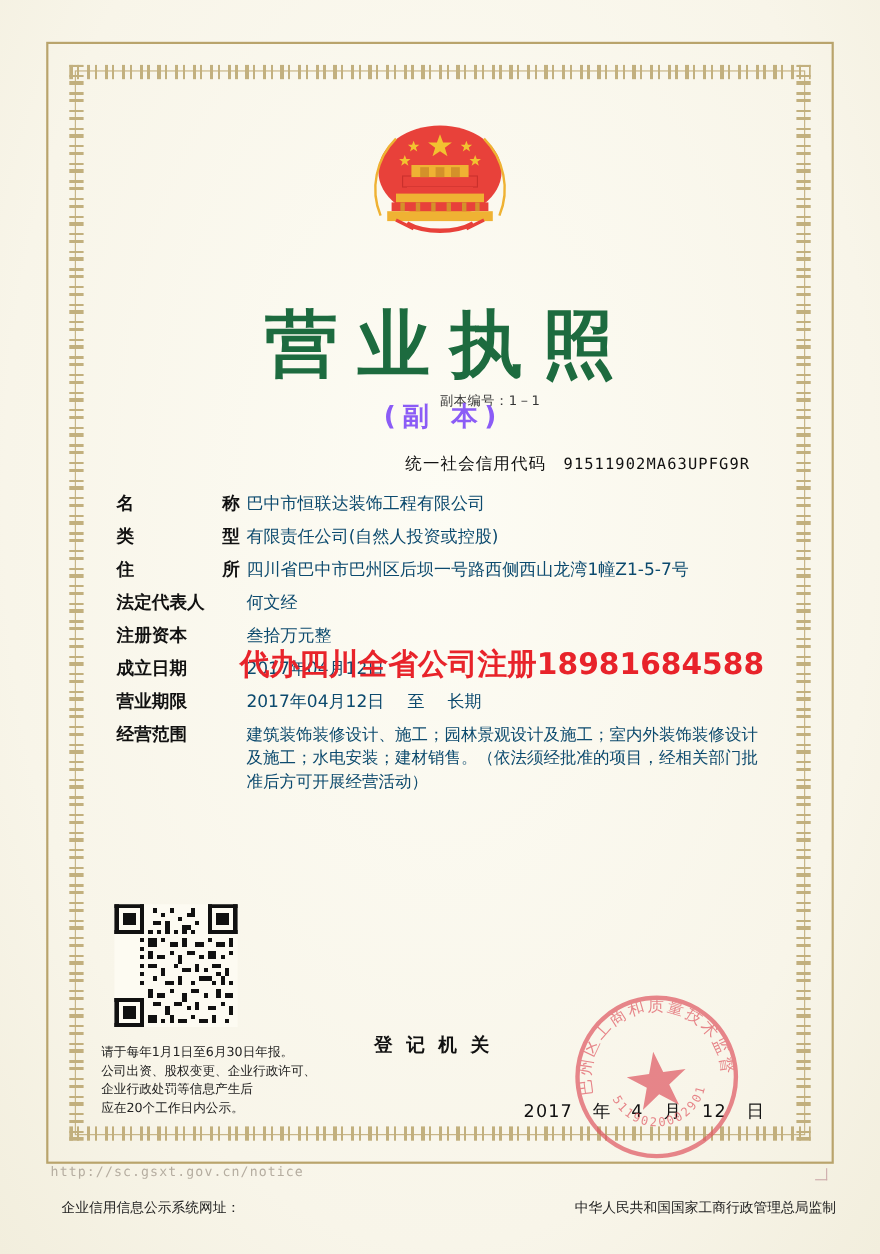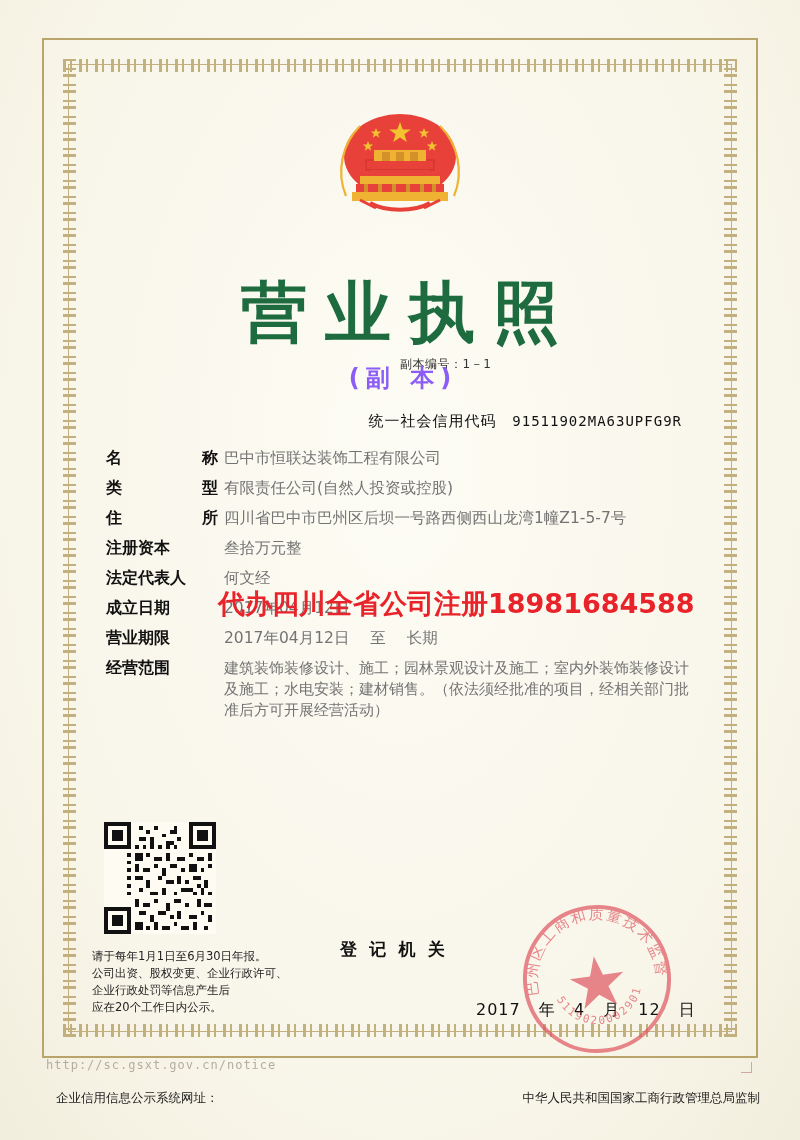--- a/index.html
+++ b/index.html
@@ -128,21 +128,21 @@
     font-weight: bold;
     color: #111;
     letter-spacing: 0px;
     display: flex;
     justify-content: space-between;
   }
   .row .value {
     flex: 1;
     font-family: "DejaVu Sans", "Liberation Sans", sans-serif;
     font-size: 15.5px;
-    color: #737373;
+    color: #0c4a6e;
     line-height: 20px;
     padding-left: 6px;
   }
   .row.scope .value { line-height: 21px; font-size: 15px; }
   .row.term .value .sep { margin: 0 16px; }
 
   
   .ad-watermark {
     position: absolute;
     left: 218px; top: 586px;
@@ -312,26 +312,26 @@
       <div class="value">有限责任公司(自然人投资或控股)</div>
     </div>
     <div class="row">
       <div class="label">
           <span>住</span>
           <span>所</span>
         </div>
       <div class="value">四川省巴中市巴州区后坝一号路西侧西山龙湾1幢Z1-5-7号</div>
     </div>
     <div class="row">
+      <div class="label">法定代表人</div>
+      <div class="value">何文经</div>
+    </div>
+    <div class="row">
       <div class="label">注册资本</div>
       <div class="value">叁拾万元整</div>
-    </div>
-    <div class="row">
-      <div class="label">法定代表人</div>
-      <div class="value">何文经</div>
     </div>
     <div class="row">
       <div class="label">成立日期</div>
       <div class="value">2017年04月12日</div>
     </div>
     <div class="row term">
       <div class="label">营业期限</div>
       <div class="value">
         <span>2017年04月12日</span>
         <span class="sep">至</span>

